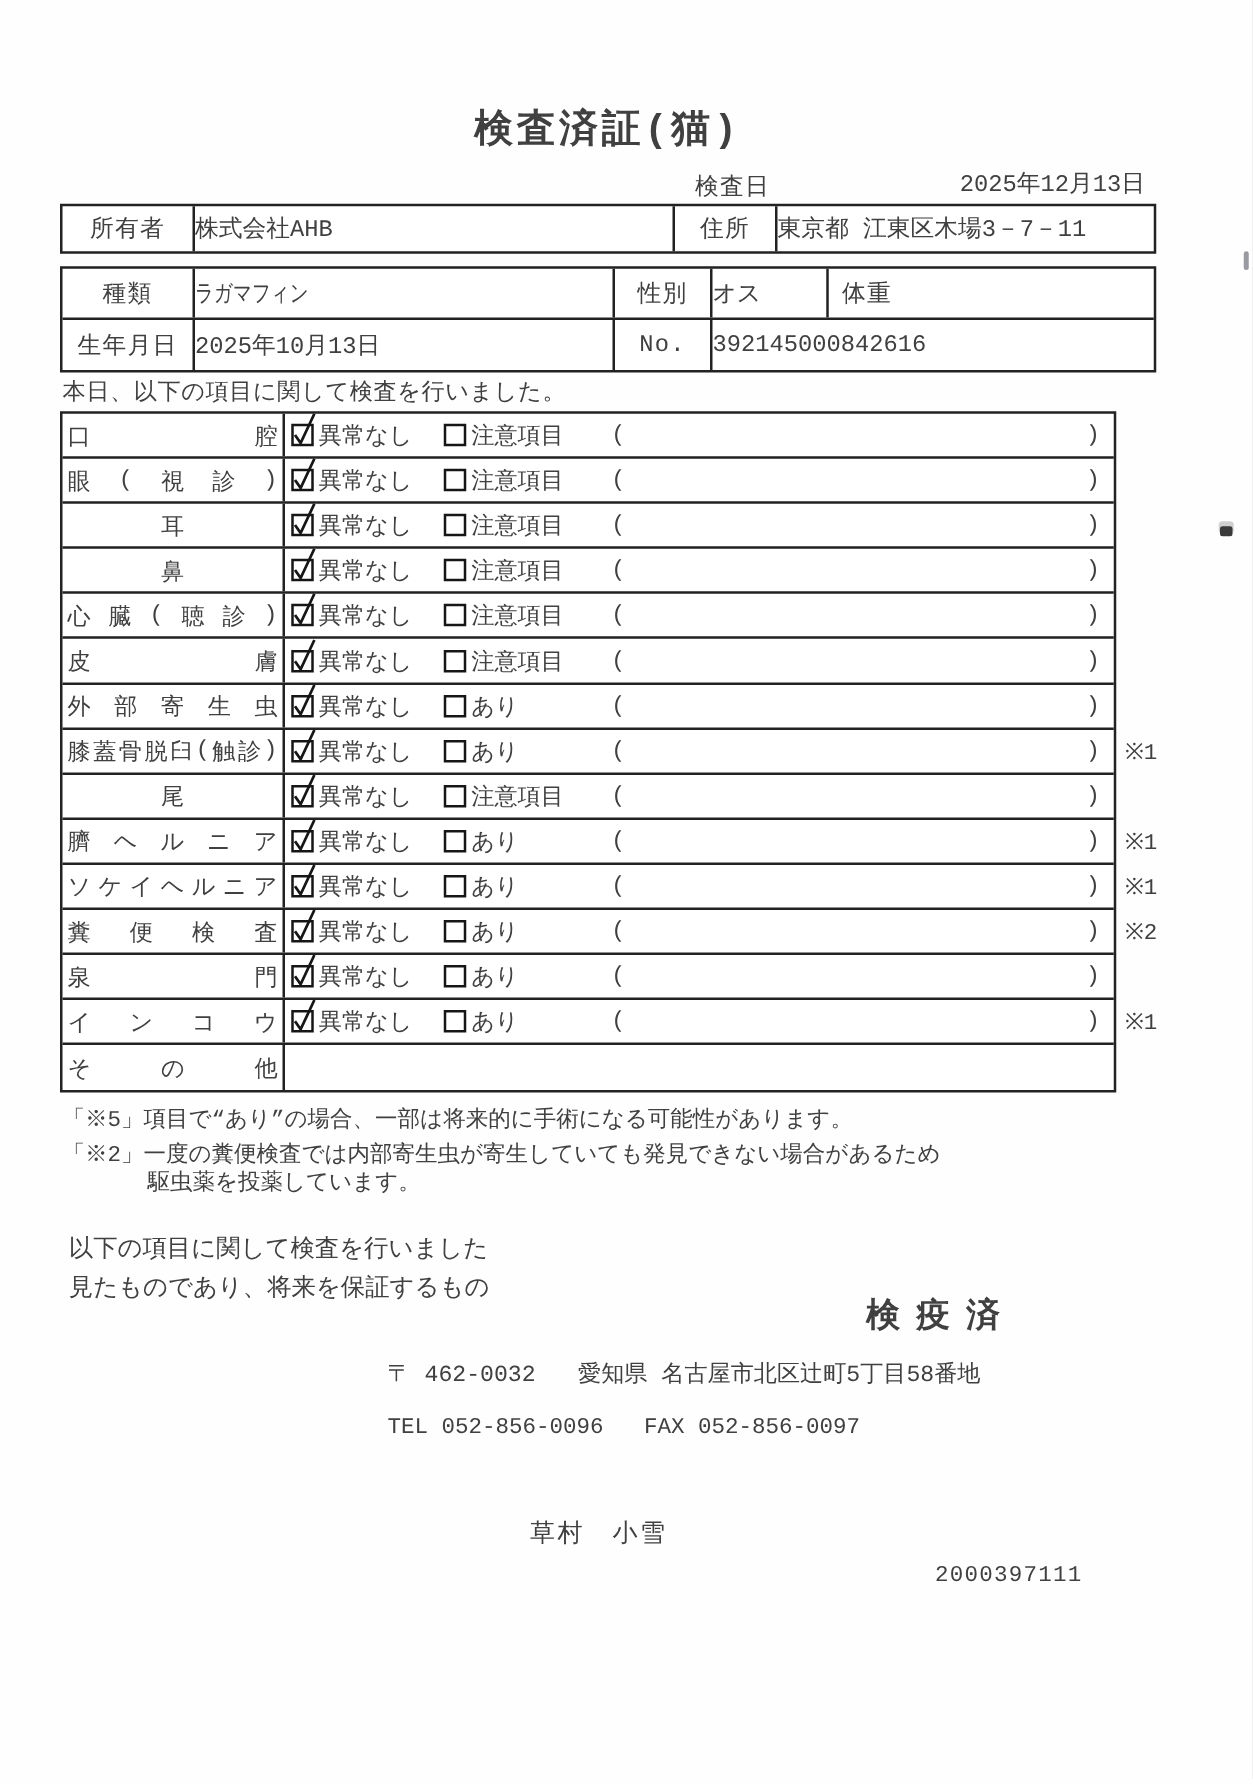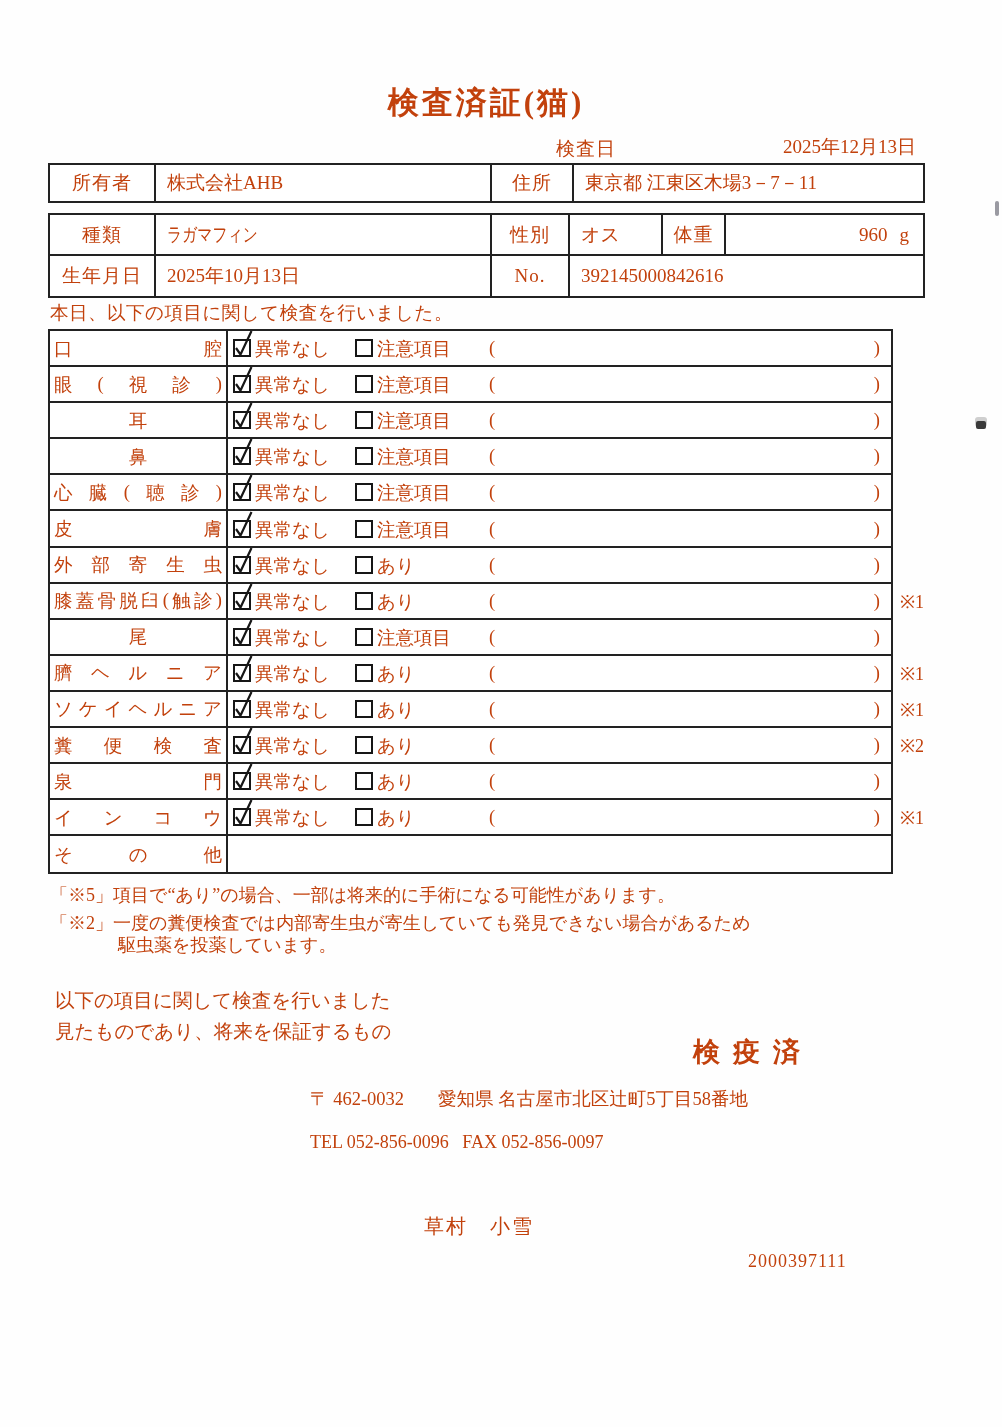--- a/index.html
+++ b/index.html
@@ -1,33 +1,33 @@
 <!DOCTYPE html>
 <html><head>
 <meta charset="utf-8">
 <style>
   html,body{margin:0;padding:0;background:#e8e8e8;}
   .page{
     position:relative;width:1002px;height:1427px;background:#fefefe;
-    font-family:Liberation Serif, serif;color:#c2410c;
+    font-family:Liberation Mono, monospace;color:#404040;
     overflow:hidden;margin:0 auto;
   }
   .abs{position:absolute;}
   
   .doc-title{left:0;top:82px;width:972px;text-align:center;font-size:31px;font-weight:bold;letter-spacing:3px;}
   
   .insp-label{left:556px;top:136px;font-size:19px;font-weight:500;letter-spacing:1px;}
   .insp-date{left:756px;top:134px;width:160px;text-align:right;font-size:19px;}
   
   .itable{border:2px solid #222;display:flex;flex-direction:column;background:#fff;}
   .irow{display:flex;align-items:stretch;}
   .irow + .irow{border-top:2px solid #222;}
   .icell{display:flex;align-items:center;font-size:19px;box-sizing:border-box;}
   .icell.hd{justify-content:center;font-weight:500;letter-spacing:1px;}
-  .icell.vd{padding-left:11px;}
+  .icell.vd{padding-left:0;}
   .icell.bl{border-left:2px solid #222;}
   .condensed{display:inline-block;transform:scaleX(0.78);transform-origin:left center;}
   .weight-val{justify-content:flex-end;padding-right:14px;gap:12px;}
   
   .intro{left:50px;top:300px;font-size:18.5px;letter-spacing:0.5px;}
   
   .check-table{left:48px;top:329px;width:845px;border:2px solid #222;box-sizing:border-box;background:#fff;}
   .check-row{position:relative;display:flex;height:36.1px;box-sizing:border-box;}
   .check-row:not(:last-child){border-bottom:2px solid #222;}
   .check-label{width:178px;box-sizing:border-box;border-right:2px solid #222;display:flex;
@@ -65,38 +65,34 @@
 
   <div class="abs doc-title">検査済証(猫)</div>
 
   <div class="abs insp-label">検査日</div>
   <div class="abs insp-date">2025年12月13日</div>
 
   <div class="abs itable" style="left:48px;top:163px;width:873px;">
     <div class="irow" style="height:36px;">
       <div class="icell hd" style="width:104px;">所有者</div>
       <div class="icell vd bl" style="width:336px;">株式会社AHB</div>
-      <div class="icell hd bl" style="width:82px;">住所</div>
+      <div class="icell hd bl" style="width:82px;margin-left:48px;">住所</div>
       <div class="icell vd bl" style="flex:1;">東京都 江東区木場3－7－11</div>
     </div>
   </div>
 
   <div class="abs itable" style="left:48px;top:213px;width:873px;">
     <div class="irow" style="height:39px;">
       <div class="icell hd" style="width:104px;">種類</div>
       <div class="icell vd bl" style="width:336px;">
           <span class="condensed">ラガマフィン</span>
         </div>
       <div class="icell hd bl" style="width:78px;">性別</div>
       <div class="icell vd bl" style="width:93px;">オス</div>
       <div class="icell hd bl" style="width:63px;">体重</div>
-      <div class="icell bl weight-val" style="flex:1;">
-        <span>960</span>
-          <span>g</span>
-      </div>
     </div>
     <div class="irow" style="height:40px;">
       <div class="icell hd" style="width:104px;">生年月日</div>
       <div class="icell vd bl" style="width:336px;">2025年10月13日</div>
       <div class="icell hd bl" style="width:78px;">No.</div>
       <div class="icell vd bl" style="flex:1;">392145000842616</div>
     </div>
   </div>
 
   <div class="abs intro">本日、以下の項目に関して検査を行いました。</div>

